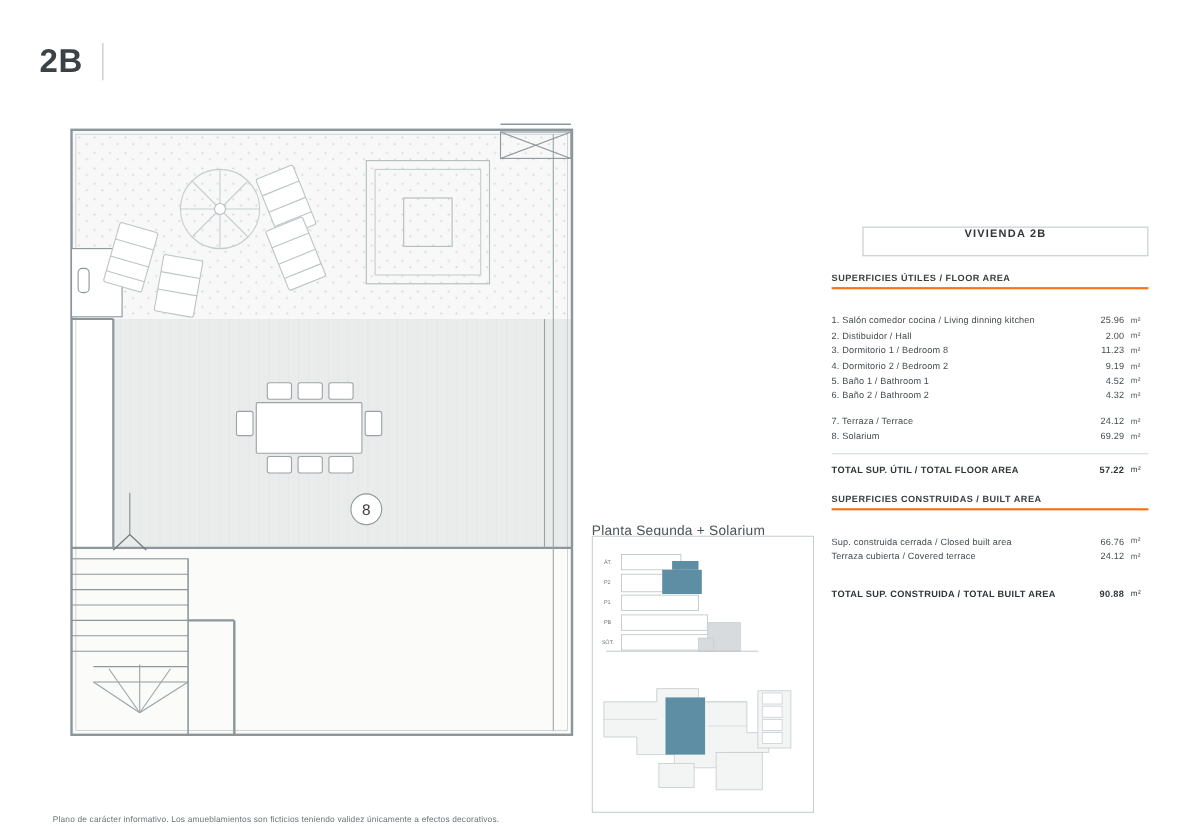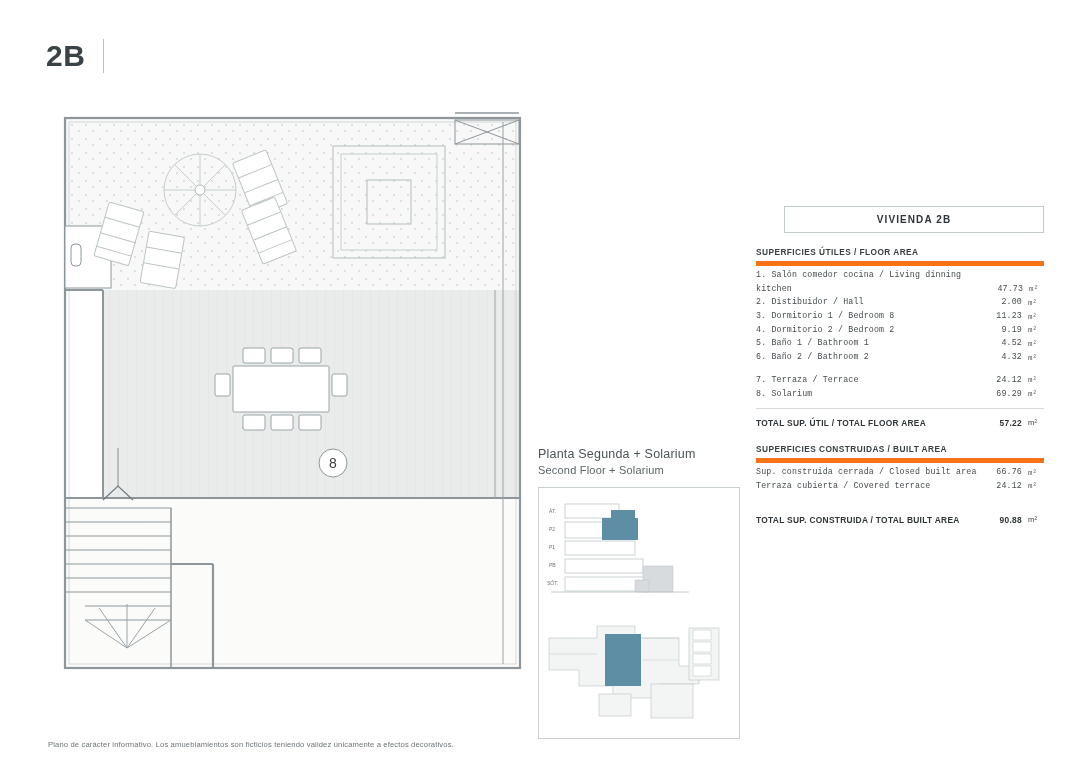--- a/index.html
+++ b/index.html
@@ -12,21 +12,21 @@
     height: 763px;
     position: relative;
     font-family: "Liberation Sans", sans-serif;
     color: #3c4042;
     overflow: hidden;
   }
 
   
   #header {
     position: absolute;
-    left: 46px;
+    left: 36px;
     top: 36px;
     display: flex;
     align-items: center;
     height: 40px;
     justify-content: space-between;
   }
   #unit-code {
     font-size: 30px;
     font-weight: bold;
     letter-spacing: 0.5px;
@@ -62,20 +62,21 @@
     position: absolute;
     left: 538px;
     top: 446px;
     width: 200px;
   }
   #caption .line1 {
     font-size: 12.5px;
     color: #4b5457;
     letter-spacing: 0.2px;
     line-height: 1.35;
+    margin-top: 28px;
   }
   #caption .line2 {
     font-size: 11px;
     color: #5c6568;
     letter-spacing: 0.2px;
     line-height: 1.35;
   }
 
   
   #keyplan {
@@ -94,48 +95,47 @@
     position: absolute;
     left: 756px;
     top: 206px;
     width: 288px;
     font-size: 8.2px;
   }
   #info-title-box {
     border: 1px solid #c3cace;
     height: 25px;
     display: flex;
-    align-items: center;
+    align-items: flex-start;
     justify-content: center;
     margin-bottom: 14px;
     margin-left: 28px;
   }
   #info-title-box .t {
     font-size: 10px;
     font-weight: bold;
     letter-spacing: 1.1px;
     color: #2f3538;
   }
   .sect-head {
     font-size: 8.3px;
     font-weight: bold;
     letter-spacing: 0.45px;
     color: #394043;
     padding-bottom: 4px;
-    border-bottom: 5px solid #f97316;
-    margin-bottom: 2px;
+    border-bottom: 2px solid #f97316;
+    margin-bottom: 22px;
   }
   .row {
     display: flex;
-    align-items: flex-end;
+    align-items: center;
     font-size: 8.3px;
     color: #454c4f;
     line-height: 1.65;
     letter-spacing: 0.15px;
-    font-family: Liberation Mono, monospace;
   }
   .row .lbl { flex: 1 1 auto; }
   .row .val {
     width: 40px;
     text-align: right;
     padding-right: 6px;
   }
   .row .unit {
     width: 16px;
     text-align: left;
@@ -377,21 +377,21 @@
 
   <div id="info-title-box">
     <span class="t">VIVIENDA 2B</span>
   </div>
 
   <div class="sect-head">SUPERFICIES ÚTILES / FLOOR AREA</div>
 
   <div>
     <div class="row">
       <span class="lbl">1. Salón comedor cocina / Living dinning kitchen</span>
-      <span class="val">47.73</span>
+      <span class="val">25.96</span>
       <span class="unit">m²</span>
     </div>
     <div class="row">
       <span class="lbl">2. Distibuidor / Hall</span>
       <span class="val">2.00</span>
       <span class="unit">m²</span>
     </div>
     <div class="row">
       <span class="lbl">3. Dormitorio 1 / Bedroom 8</span>
       <span class="val">11.23</span>

